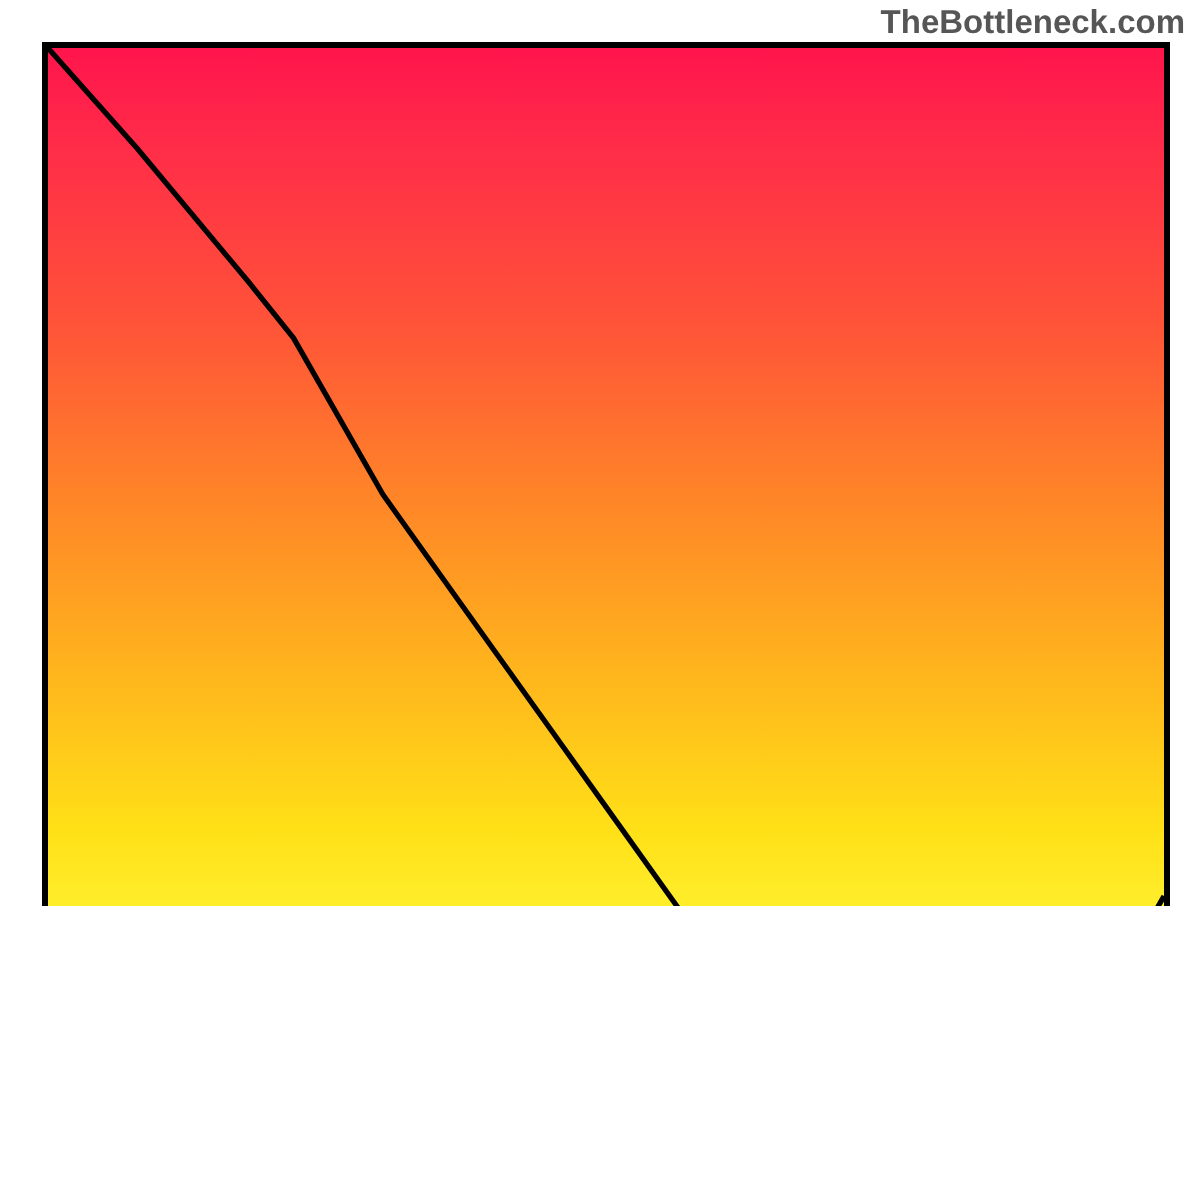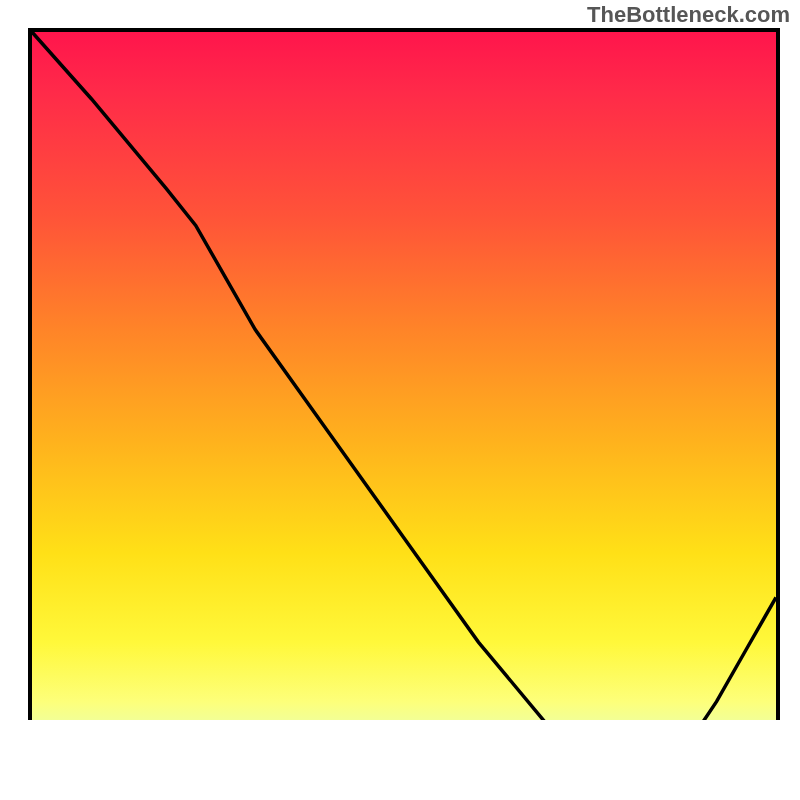--- a/index.html
+++ b/index.html
@@ -4,21 +4,21 @@
 <style>
   body {
     margin: 0;
     padding: 0;
     background: #ffffff;
     font-family: Arial, Helvetica, sans-serif;
   }
   .chart-container {
     position: relative;
     width: 800px;
-    height: 720px;
+    height: 604px;
   }
   .watermark {
     position: absolute;
     top: 2px;
     right: 10px;
     font-size: 22px;
     font-weight: bold;
     color: #565656;
     font-family: Arial, sans-serif;
     z-index: 10;

